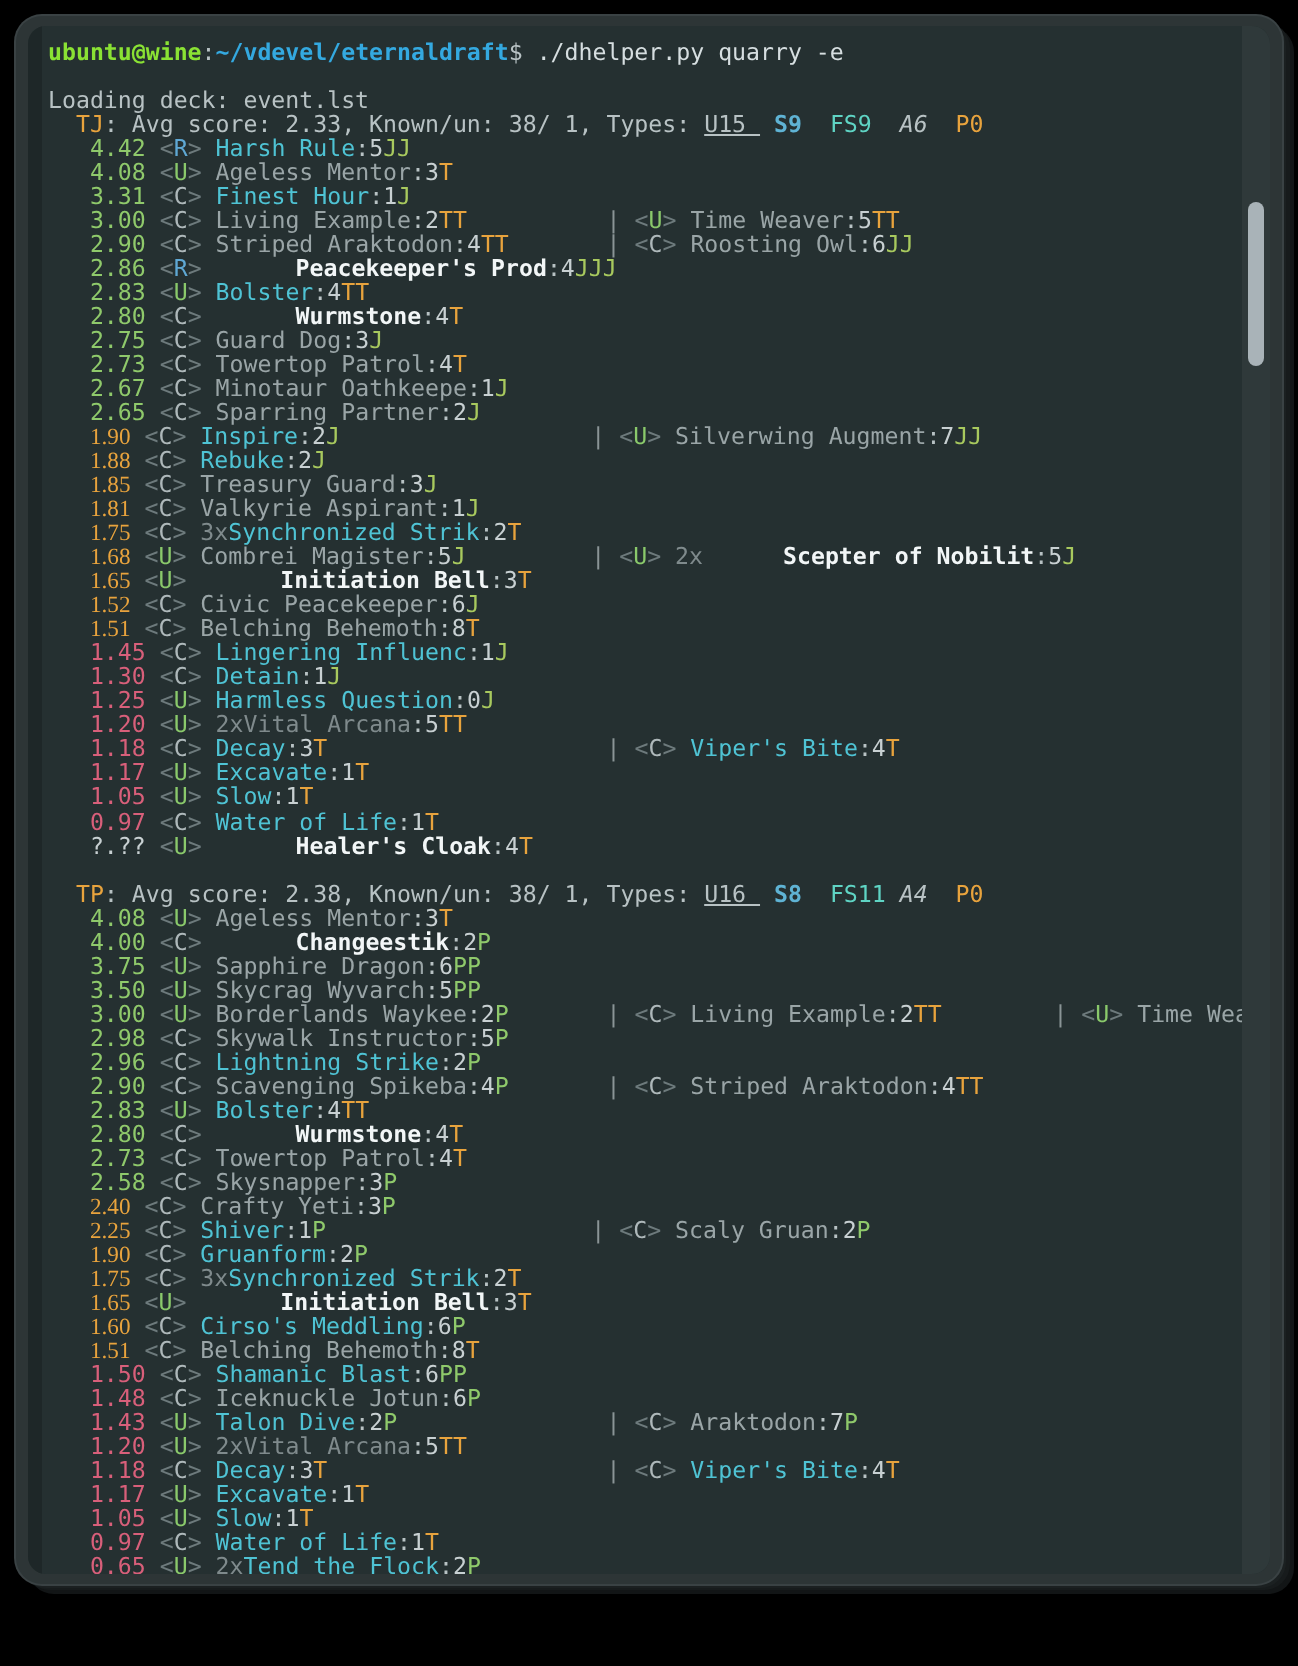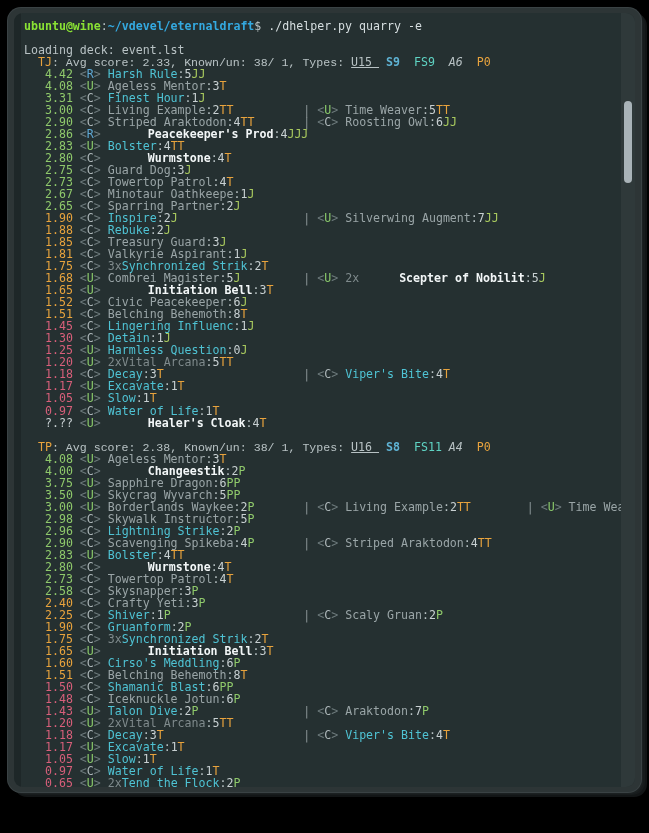--- a/index.html
+++ b/index.html
@@ -93,30 +93,30 @@
 
   
   .prompt-user  { color: #8ae234; font-weight: bold; }
   .prompt-punc  { color: #b8c2c4; }
   .prompt-path  { color: #34a9e0; font-weight: bold; }
   .prompt-cmd   { color: #d6dee0; }
 
   .plain        { color: #b8c2c4; }
 
   .sec-label    { color: #e8a33d; }
-  .sec-text     { color: #b8c2c4; font-family: Liberation Mono, monospace; }
+  .sec-text     { color: #b8c2c4; }
   .t-u          { color: #b8c2c4; text-decoration: underline; }
   .t-s          { color: #5fb3d4; font-weight: bold; }
   .t-fs         { color: #5fd4c4; }
   .t-a          { color: #b8c2c4; font-style: italic; }
   .t-p          { color: #e8a33d; }
 
   
   .s-hi    { color: #8fc96b; }
-  .s-warn  { color: #e8a33d; }
+  .s-warn  { color: #e8a33d; font-family: Liberation Serif, serif; }
   .s-low   { color: #d85f7a; }
   .s-na    { color: #c8d0d2; }
 
   
   .br      { color: #6d7a7c; }
   .r-R     { color: #5fa8d4; }
   .r-U     { color: #8ac96b; }
   .r-C     { color: #aeb8ba; }
 
   

